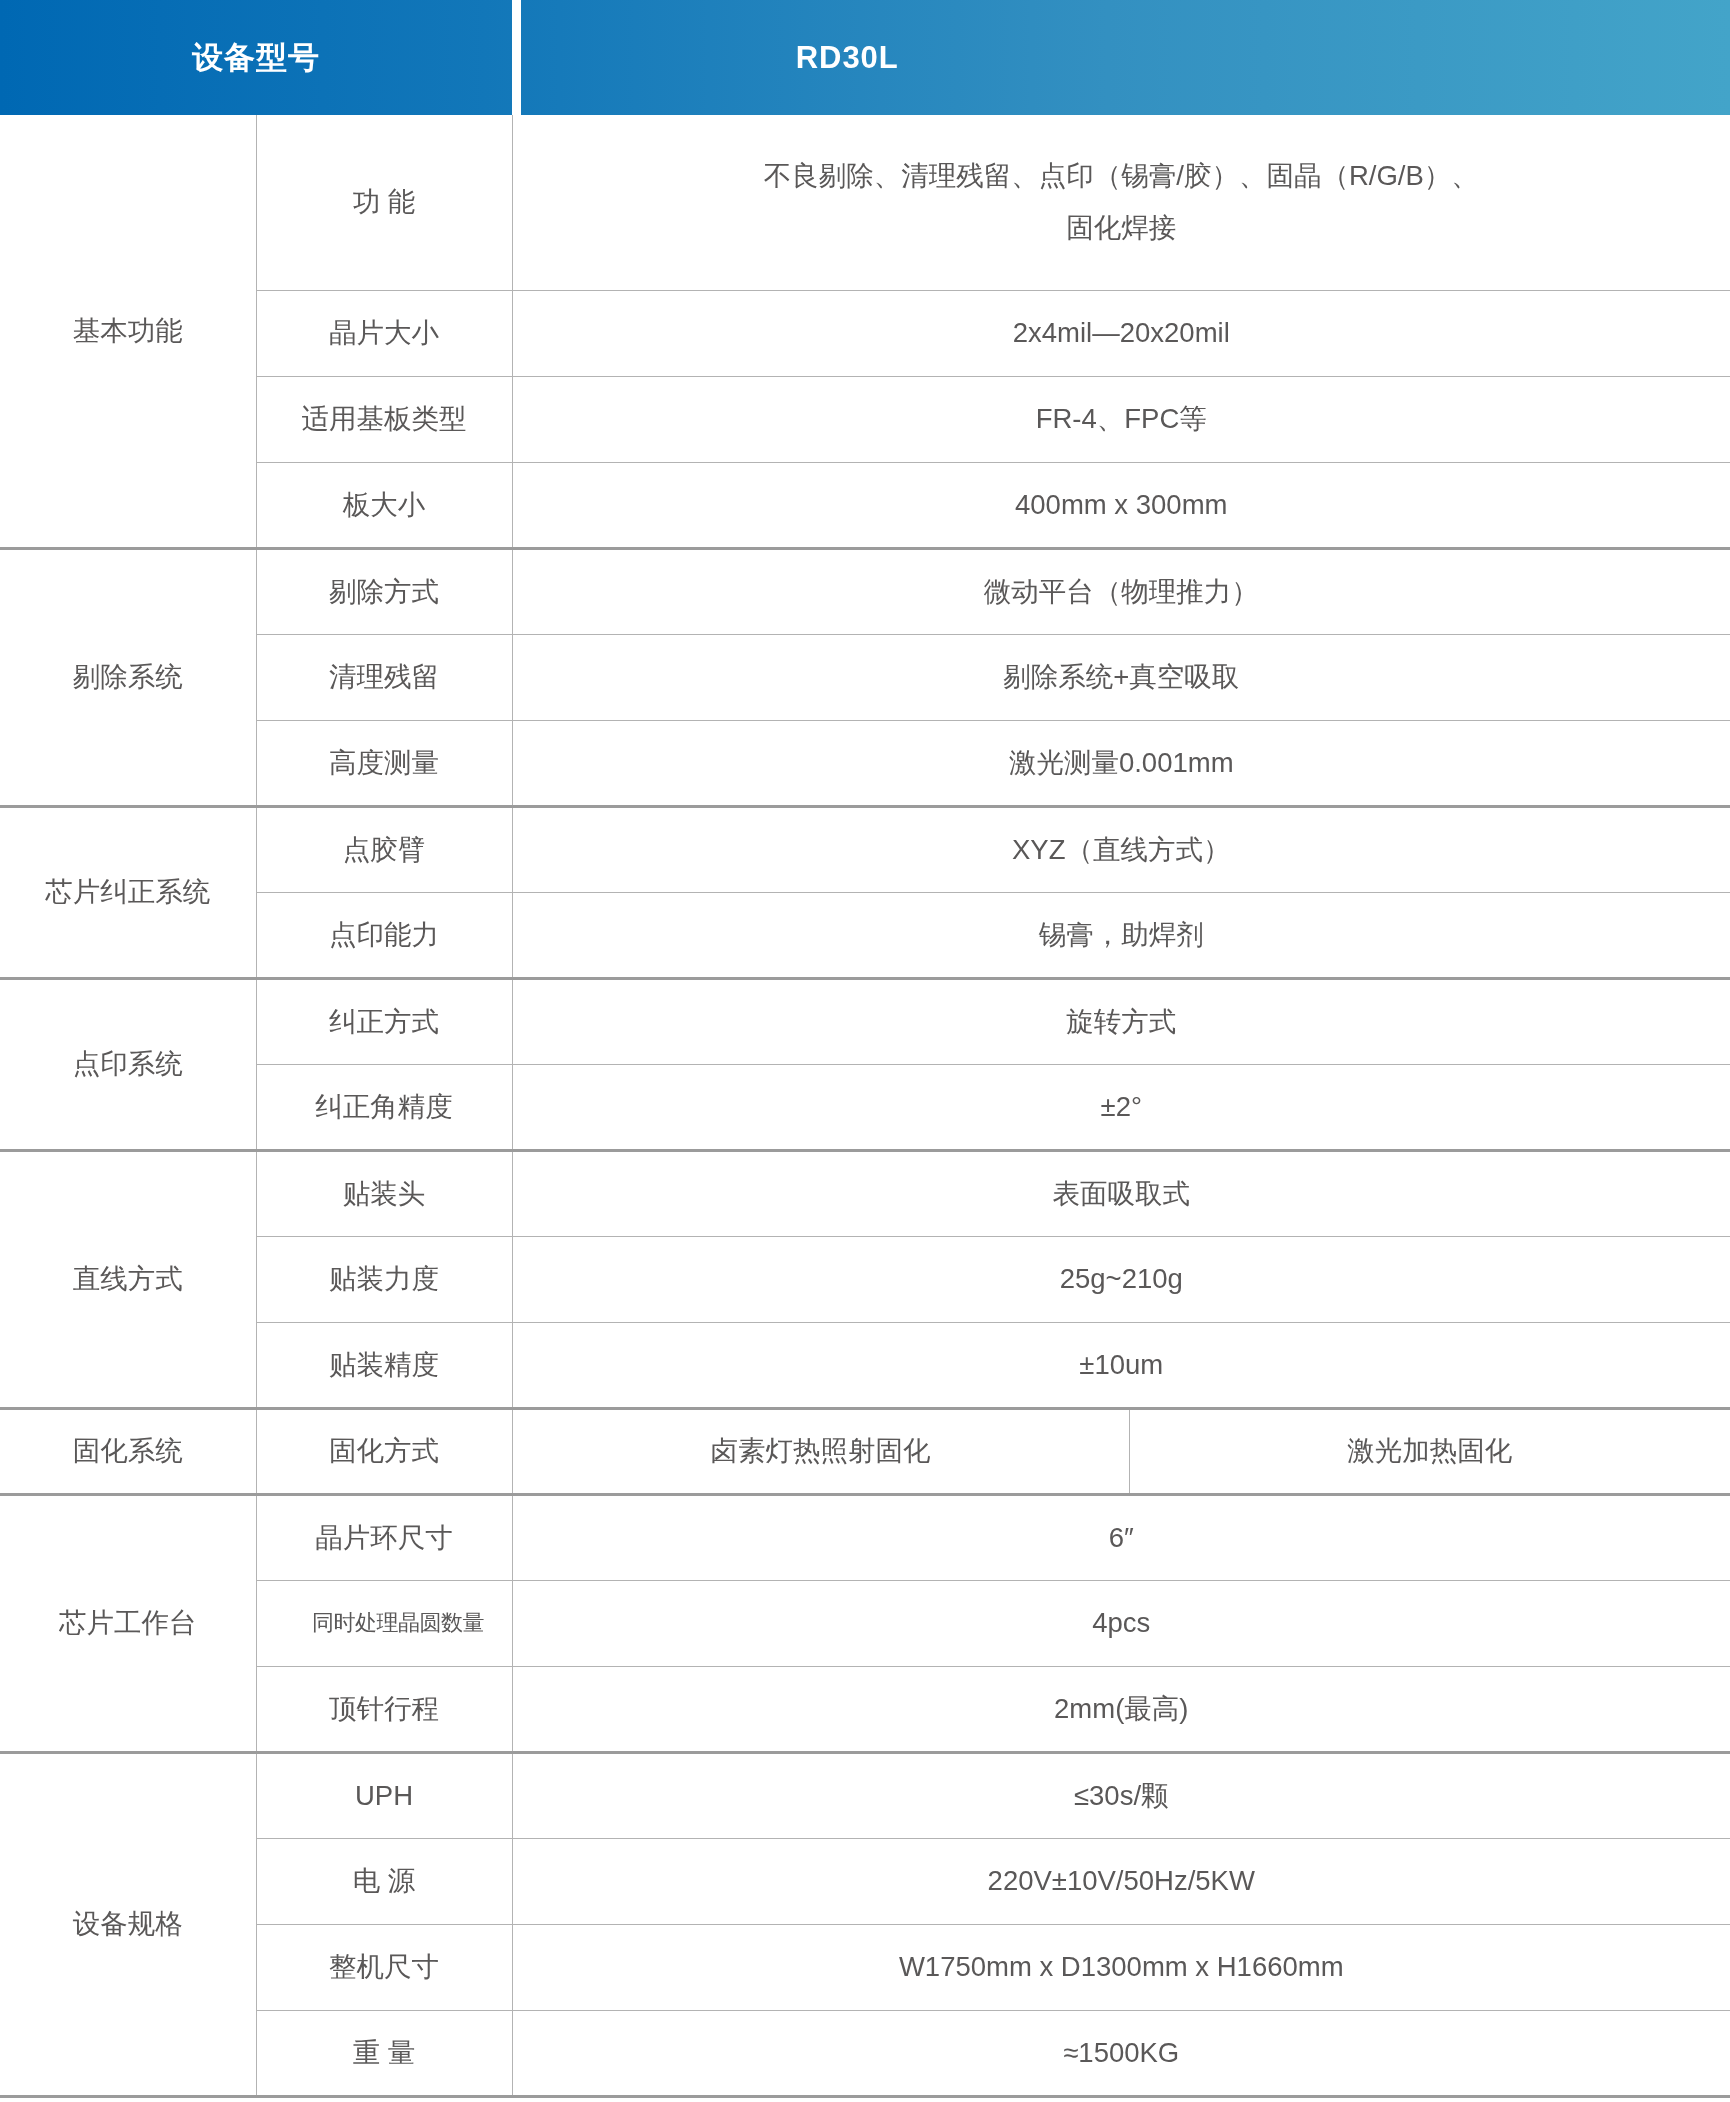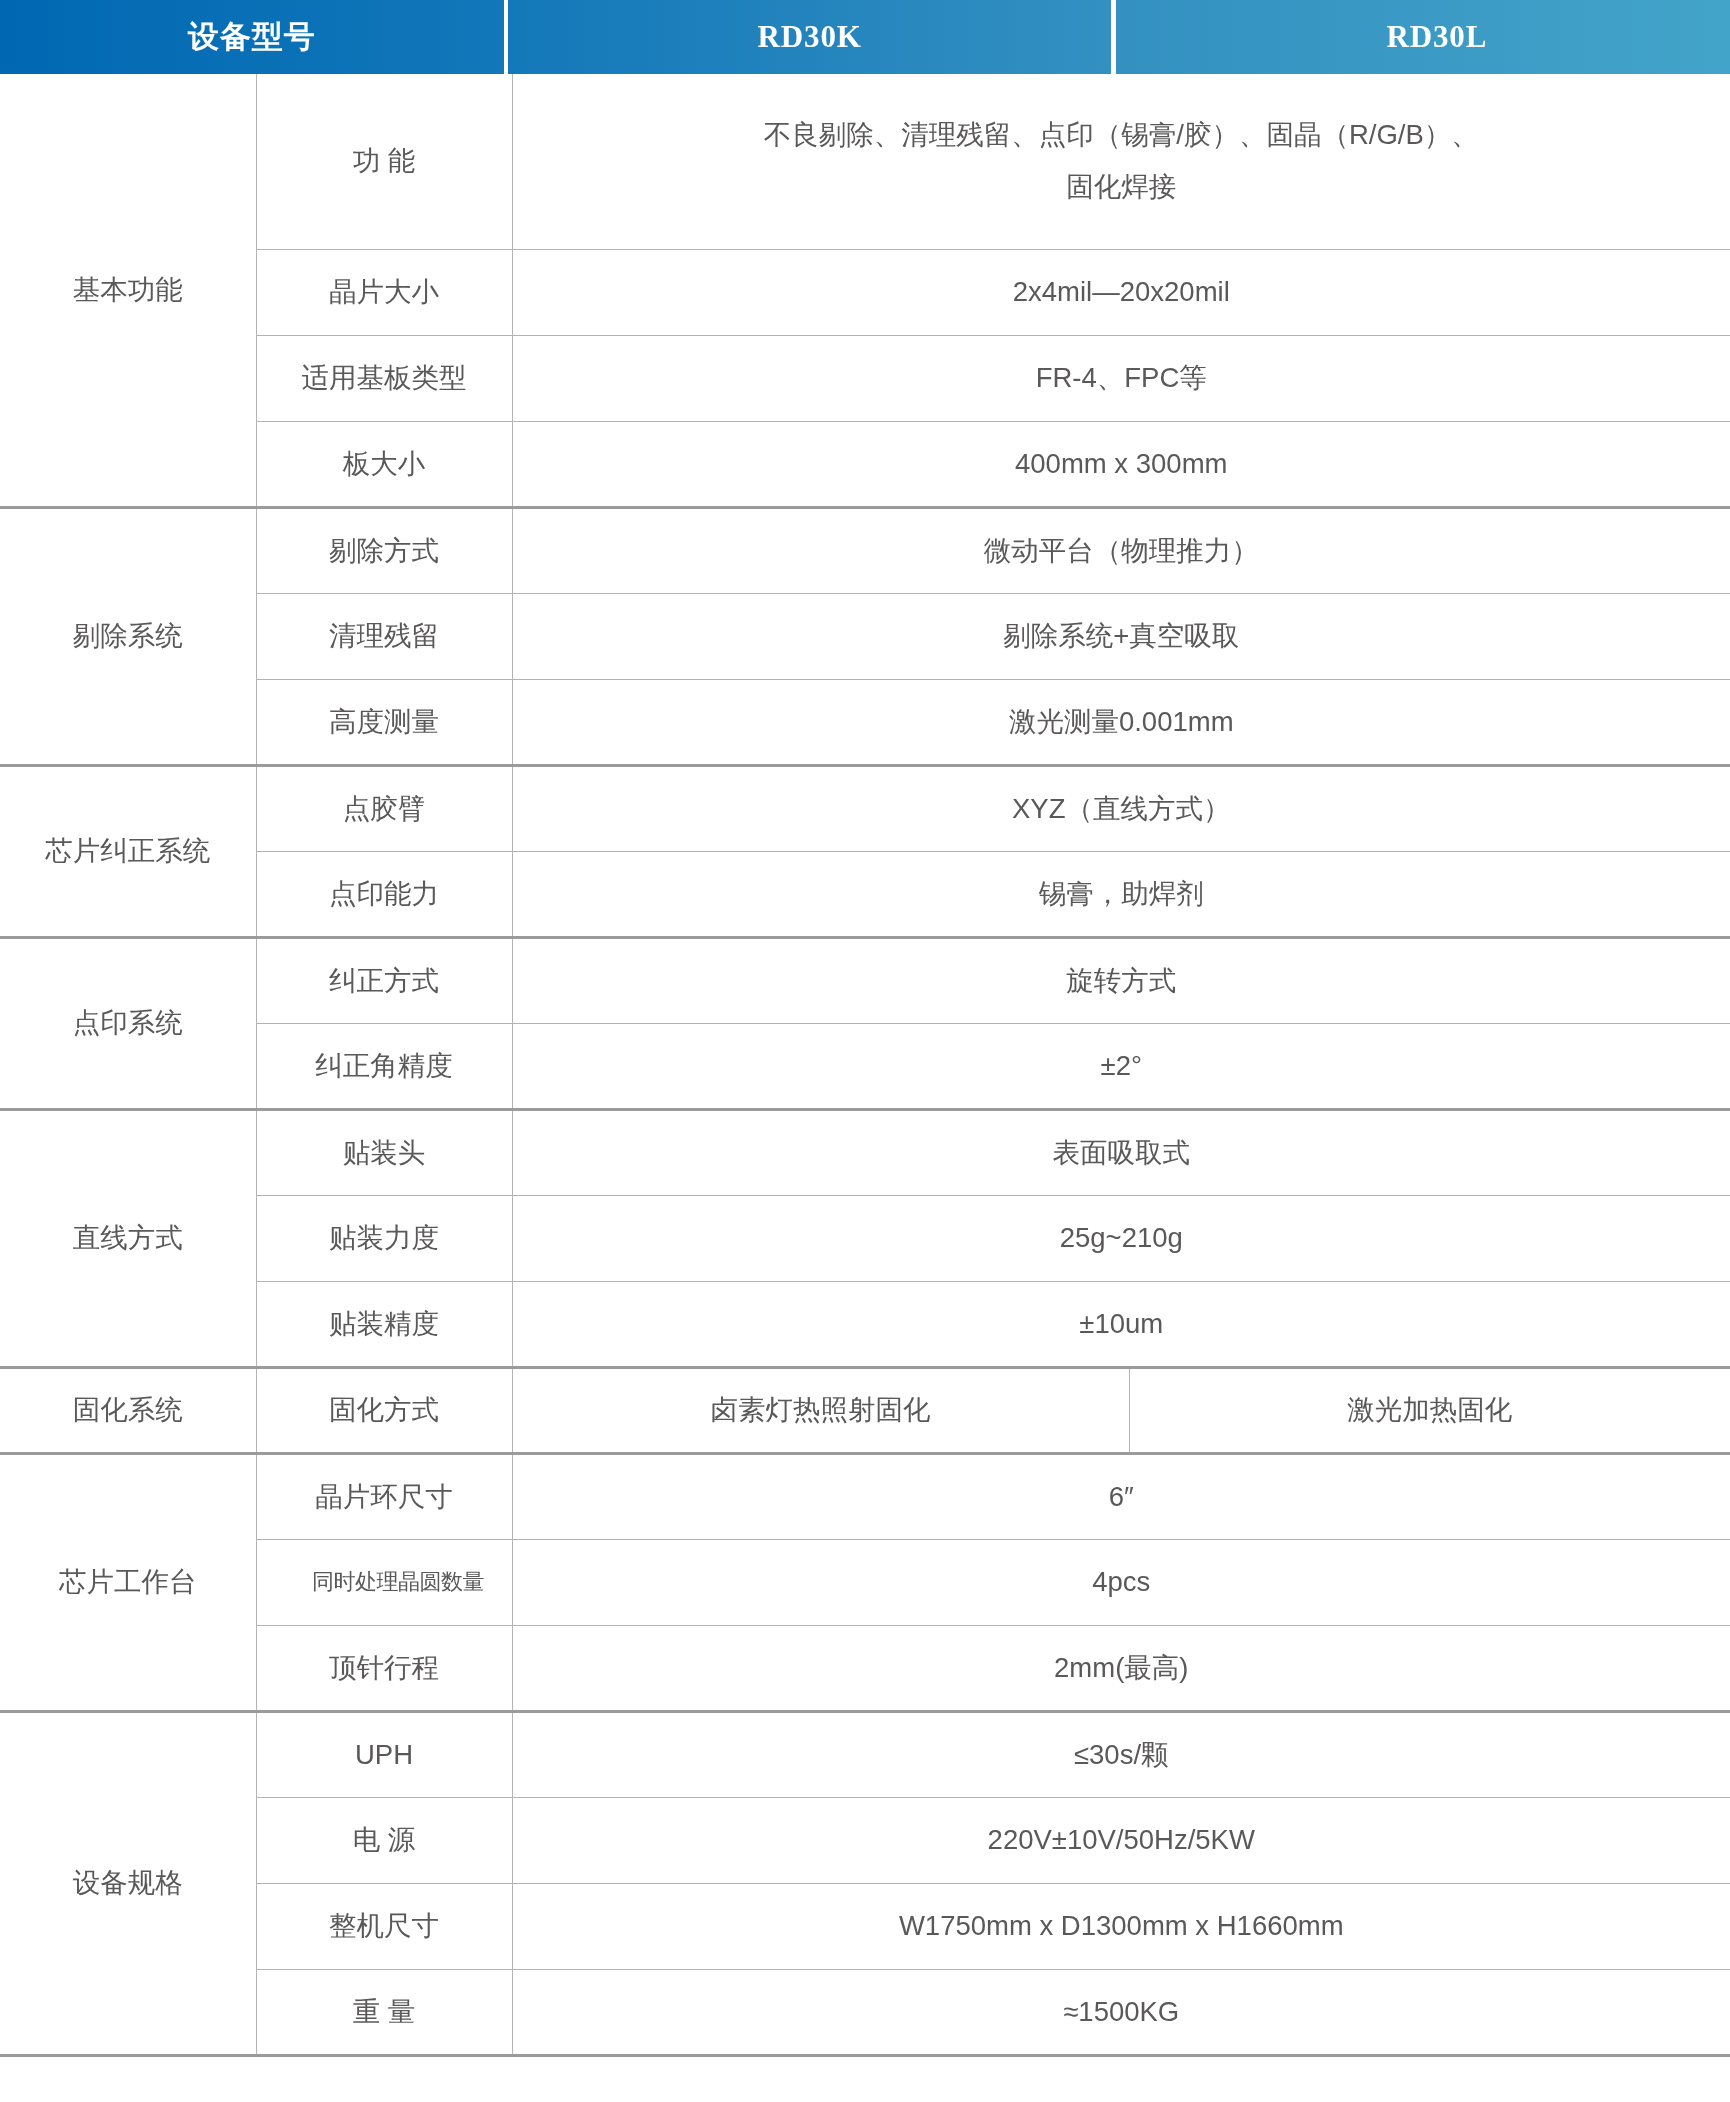--- a/index.html
+++ b/index.html
@@ -3,23 +3,22 @@
 <meta charset="utf-8">
 <style>
   html,body{margin:0;padding:0;background:#ffffff;}
   .page{
     width:1730px;height:2102px;background:#ffffff;position:relative;
     font-family:"Liberation Sans","DejaVu Sans",sans-serif;
     color:#5a5858;
   }
   
   .spec-header{
-    display:flex;width:1730px;height:74px;
+    display:flex;width:1730px;height:115px;
     background:linear-gradient(to right,#0068b3 0%,#1277b9 28%,#3390c1 64%,#43a4c9 100%);
-    font-family:Liberation Serif, serif;
   }
   .spec-header .hcell{
     display:flex;align-items:center;justify-content:center;
     color:#ffffff;font-size:31px;font-weight:bold;letter-spacing:0.9px;
   }
   .hc1{width:512px;}
   .hdiv{width:4.6px;background:#ffffff;height:100%;}
   .hc2{width:613px;}
   .hc3{width:596px;margin-left:28px;}
   
@@ -47,21 +46,20 @@
   .two-line div{line-height:1.9;}
 </style>
 </head>
 <body>
 
 <div class="page">
 
   <div class="spec-header">
     <div class="hcell hc1">设备型号</div>
     <div class="hdiv"></div>
-    <div class="hcell hc2">RD30K</div>
     <div class="hdiv"></div>
     <div class="hcell hc3">RD30L</div>
   </div>
 
   <table class="spec-table">
     <colgroup>
       <col class="c-group">
         <col class="c-param">
         <col class="c-val1">
         <col class="c-val2">

